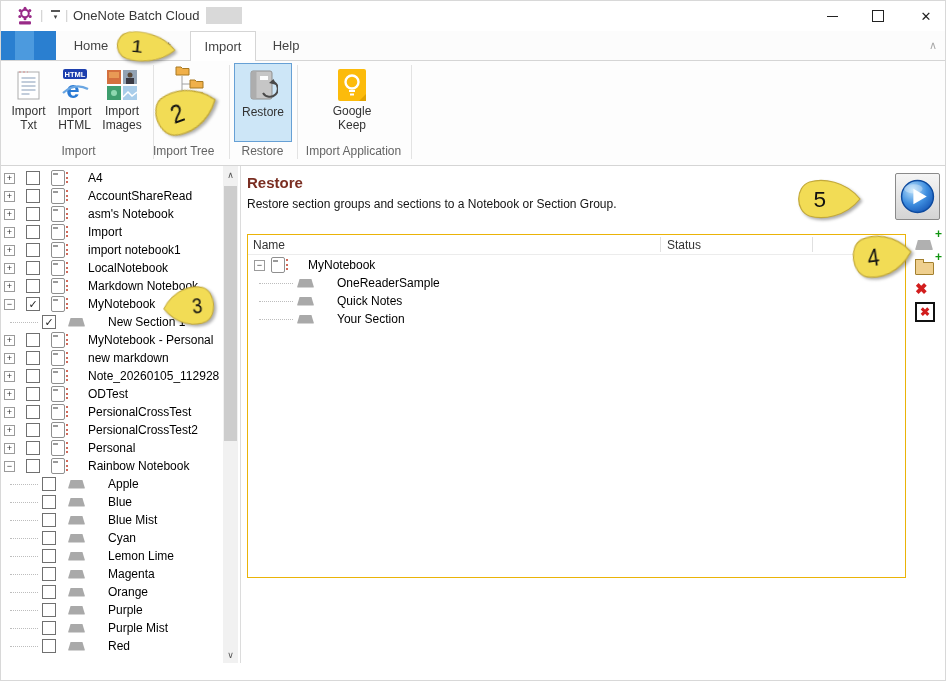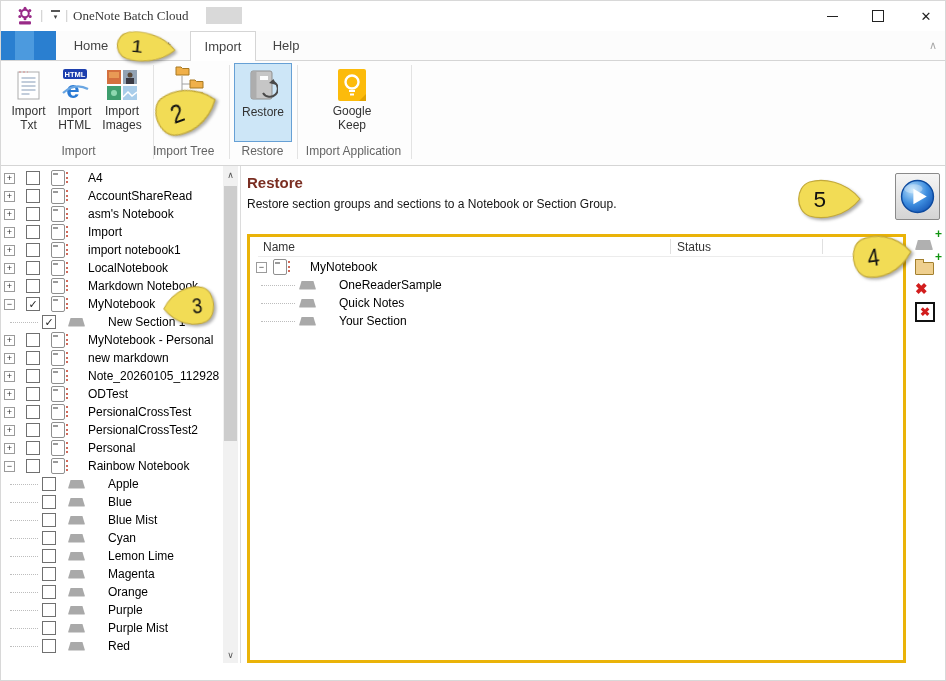--- a/index.html
+++ b/index.html
@@ -4,21 +4,21 @@
 <style>
   html,body{margin:0;padding:0;background:#fff;}
   #app{position:relative;width:946px;height:681px;background:#fff;overflow:hidden;
        font-family:"Liberation Sans",sans-serif;color:#000;box-sizing:border-box;border:1px solid #d8d8d8;}
   
   .titlebar{position:absolute;left:0;top:0;width:946px;height:30px;background:#fff;}
   .appicon{position:absolute;left:14px;top:5px;}
   .tsep{position:absolute;top:6px;color:#d0d0d0;font-size:13px;}
   .qat{position:absolute;left:48px;top:9px;width:13px;text-align:center;font-size:7px;color:#444;cursor:default;}
   .qat::before{content:"";display:block;margin:0 auto 1px;width:9px;height:2px;background:#555;}
-  .wtitle{position:absolute;left:72px;top:7px;font-size:13px;color:#383838;white-space:nowrap;font-family:Liberation Serif, serif;}
+  .wtitle{position:absolute;left:72px;top:7px;font-size:13px;color:#383838;white-space:nowrap;}
   .redact{position:absolute;left:205px;top:6px;width:36px;height:17px;background:#d9d9d9;}
   .winbtn{position:absolute;top:0;width:32px;height:30px;display:flex;align-items:center;justify-content:center;color:#222;}
   .wb-min{left:815px;}.wb-max{left:861px;}.wb-close{left:909px;font-size:13px;}
   .glyph-min{display:block;width:11px;height:1px;background:#222;}
   .glyph-max{display:block;width:10px;height:10px;border:1px solid #222;}
   
   .tabrow{position:absolute;left:0;top:30px;width:946px;height:30px;background:#fcfcfc;border-bottom:1px solid #d5d5d5;box-sizing:border-box;}
   .filebtn{position:absolute;left:0;top:0;width:55px;height:29px;background:linear-gradient(90deg,#2a7fd0 0%,#2a7fd0 25%,#4c9ade 25%,#4c9ade 60%,#2a7fd0 60%);}
   .tab{position:absolute;top:0;height:29px;display:flex;align-items:center;justify-content:center;font-size:13px;color:#444;}
   .tab-home{left:62px;width:56px;}
@@ -66,21 +66,21 @@
   
   .vscroll{position:absolute;left:222px;top:165px;width:15px;height:497px;background:#f1f1f1;}
   .sarrow{position:absolute;left:0;width:15px;height:17px;display:flex;align-items:center;justify-content:center;font-size:9px;color:#555;}
   .sa-up{top:0;}.sa-down{bottom:0;}
   .sthumb{position:absolute;left:1px;top:20px;width:13px;height:255px;background:#cdcdcd;}
   
   .rp-title{position:absolute;left:246px;top:173px;font-size:15px;font-weight:bold;color:#7a2e22;}
   .rp-desc{position:absolute;left:246px;top:196px;font-size:12px;color:#141414;}
   .runbtn{position:absolute;left:894px;top:172px;width:45px;height:47px;background:linear-gradient(#f5f5f5,#d4d4d4);
           border:1px solid #8a8a8a;border-radius:2px;display:flex;align-items:center;justify-content:center;padding:0;}
-  .listview{position:absolute;left:246px;top:233px;width:659px;height:429px;background:#fff;border:3px solid #eab308;box-sizing:border-box;padding-left:8px;}
+  .listview{position:absolute;left:246px;top:233px;width:659px;height:344px;background:#fff;border:1px solid #eab308;box-sizing:border-box;}
   .lvheader{position:relative;height:19px;border-bottom:1px solid #ececec;font-size:12px;color:#333;}
   .lvh-name{position:absolute;left:5px;top:3px;}
   .lvh-status{position:absolute;left:419px;top:3px;}
   .lvh-sep{position:absolute;top:2px;width:1px;height:15px;background:#e0e0e0;}
   .lvsep1{left:412px;}.lvsep2{left:564px;}
   #lv{position:absolute;left:0;top:21px;width:500px;}
   #lv .lvl1{padding-left:6px;}
   #lv .lvl1 .nbicon{margin-left:6px;}
   #lv .lvl2{padding-left:49px;}
   #lv .lvl2::before{content:"";position:absolute;left:11px;top:9px;width:34px;border-top:1px dotted #bdbdbd;}

